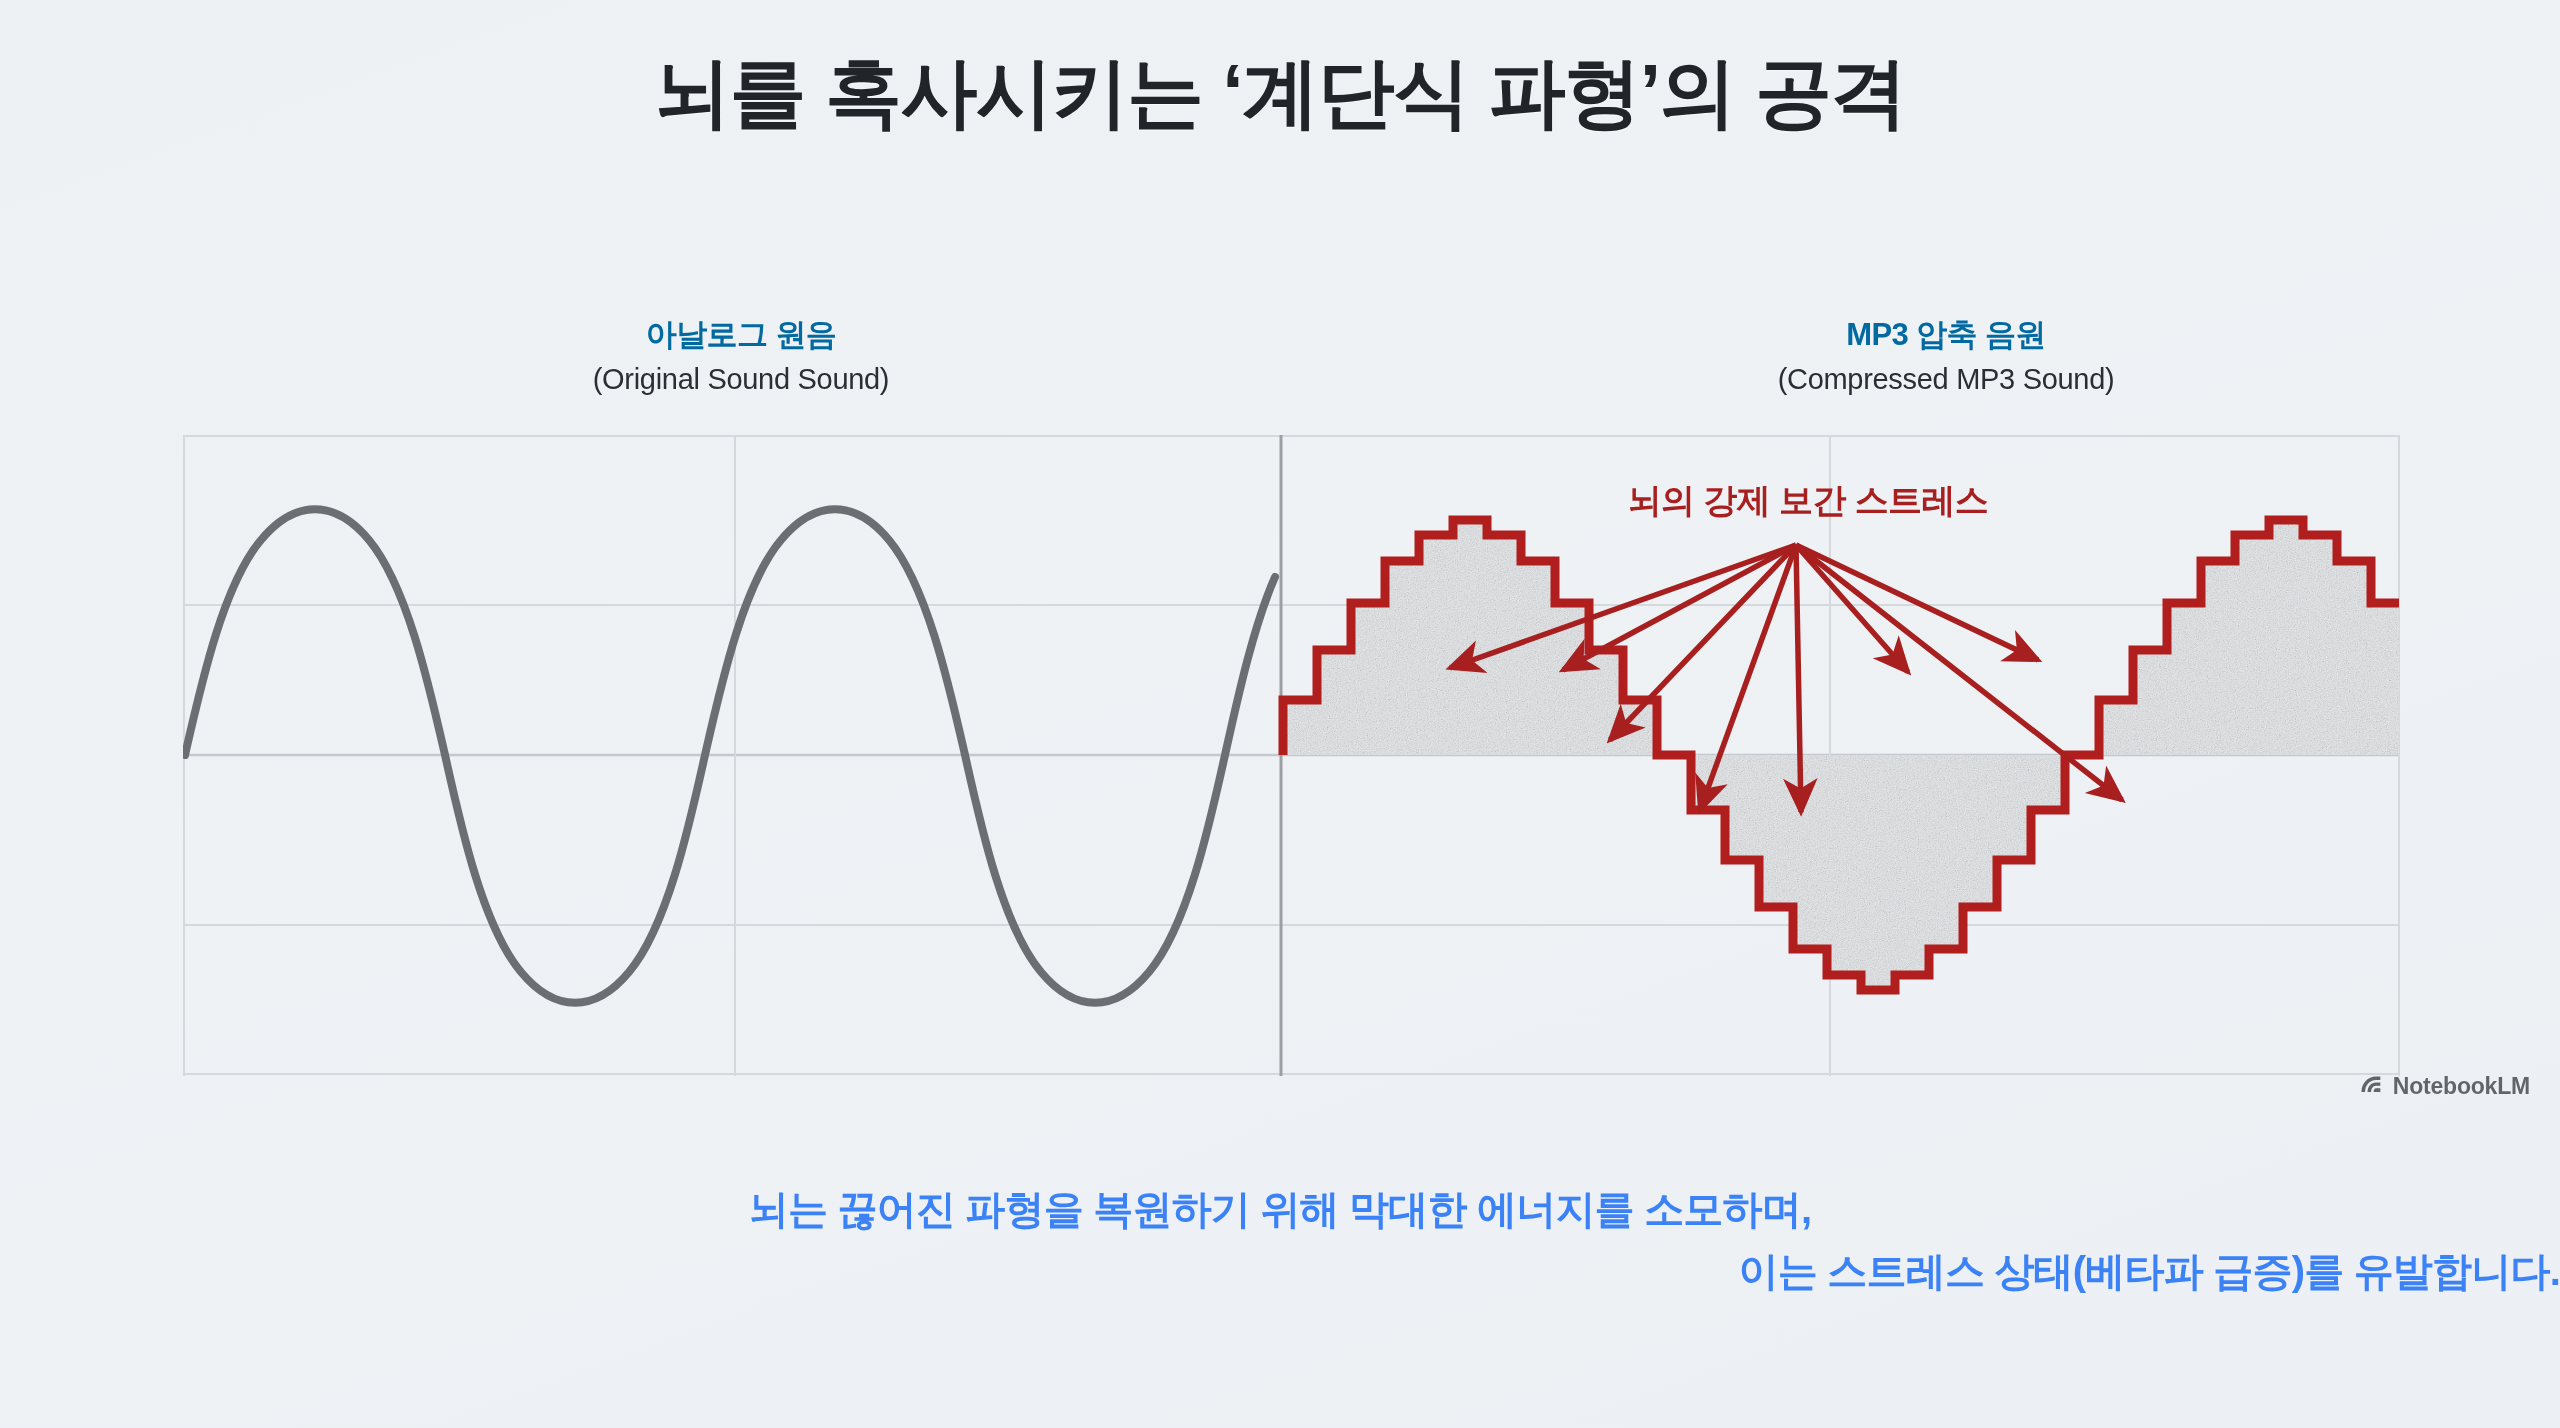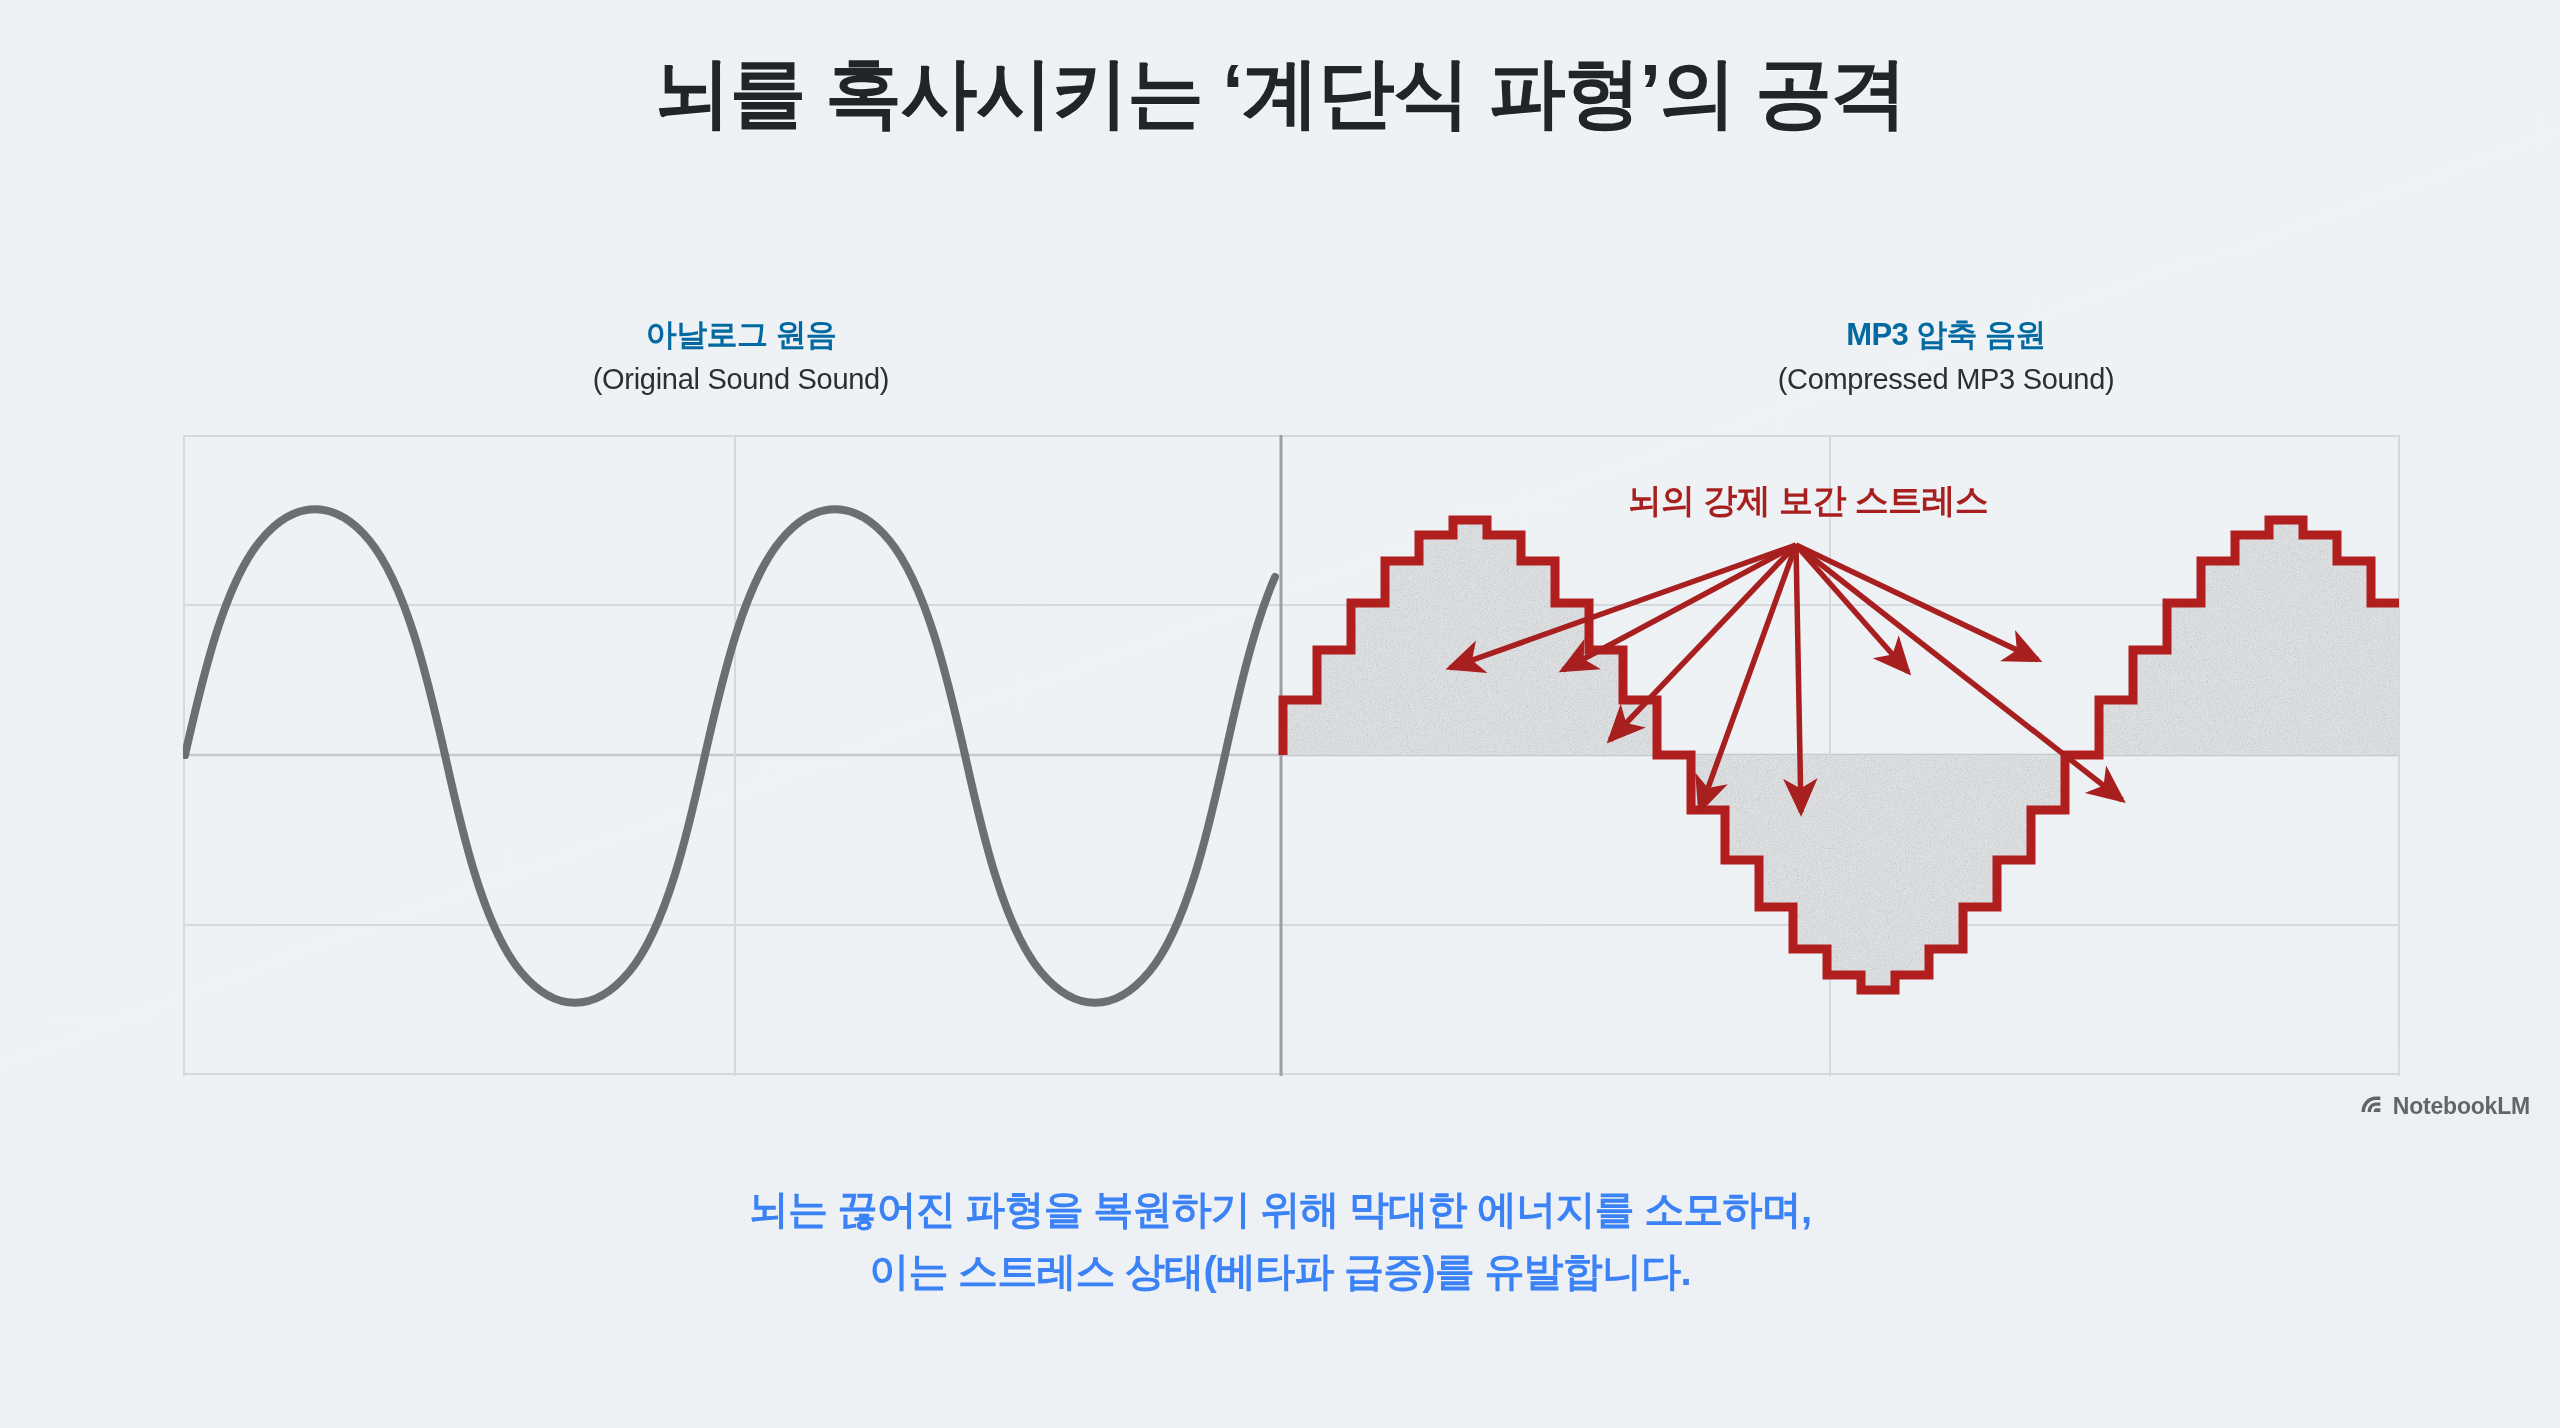--- a/index.html
+++ b/index.html
@@ -54,26 +54,26 @@
   .caption {
     position: absolute;
     left: 0; top: 1178px; width: 2560px;
     text-align: center;
     font-size: 40px;
     font-weight: 600;
     color: #3b82f6;
     line-height: 1.55;
     letter-spacing: -0.8px;
   }
-  .caption .l2 { display: block; }
+  .caption .l2 { display: block; text-align: right; }
 
   
   .watermark {
     position: absolute;
-    right: 30px; bottom: 10px;
+    right: 30px; bottom: 30px;
     display: flex; align-items: center; gap: 9px;
     opacity: .72;
   }
   .watermark .wm-text {
     font-size: 23px; font-weight: 600; color: #2c3136; letter-spacing: -0.2px;
   }
 </style>
 </head>
 <body>
 

